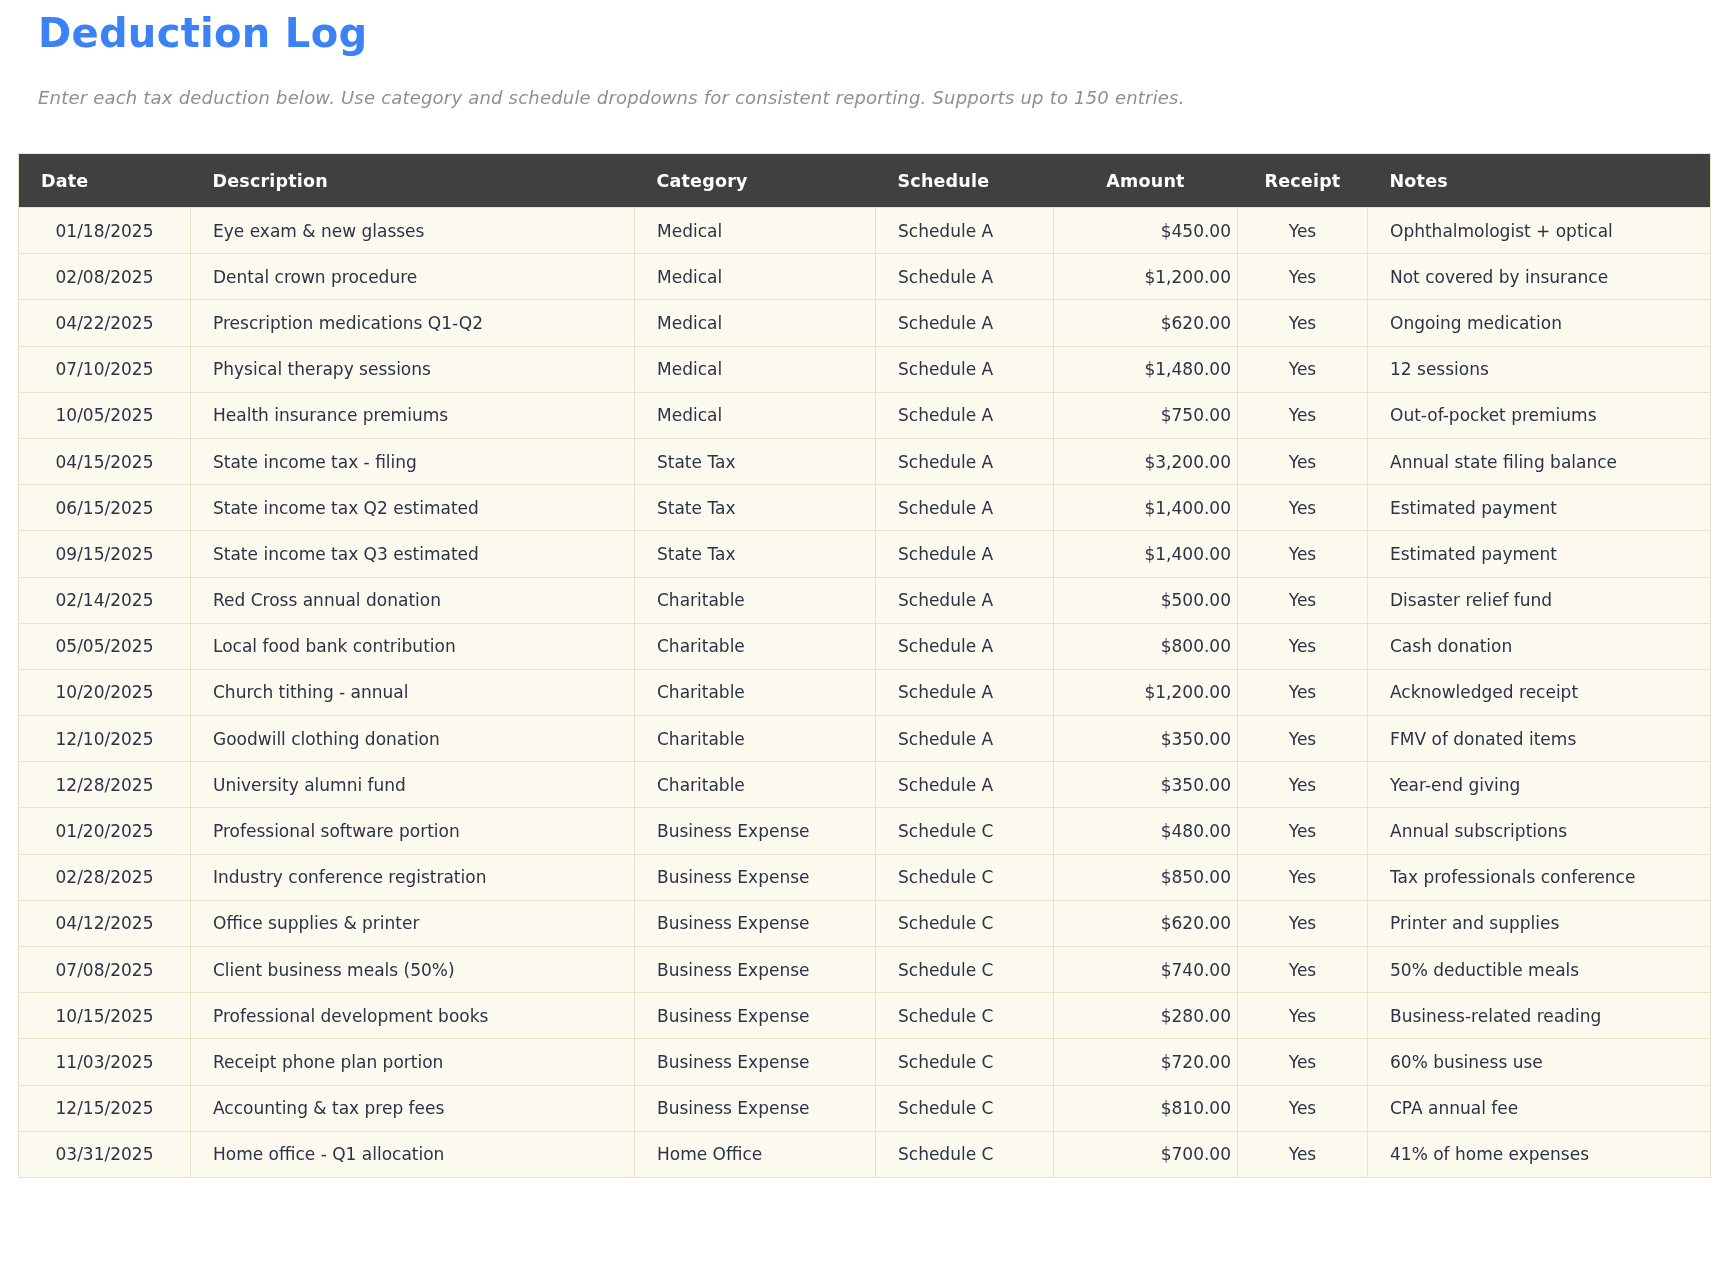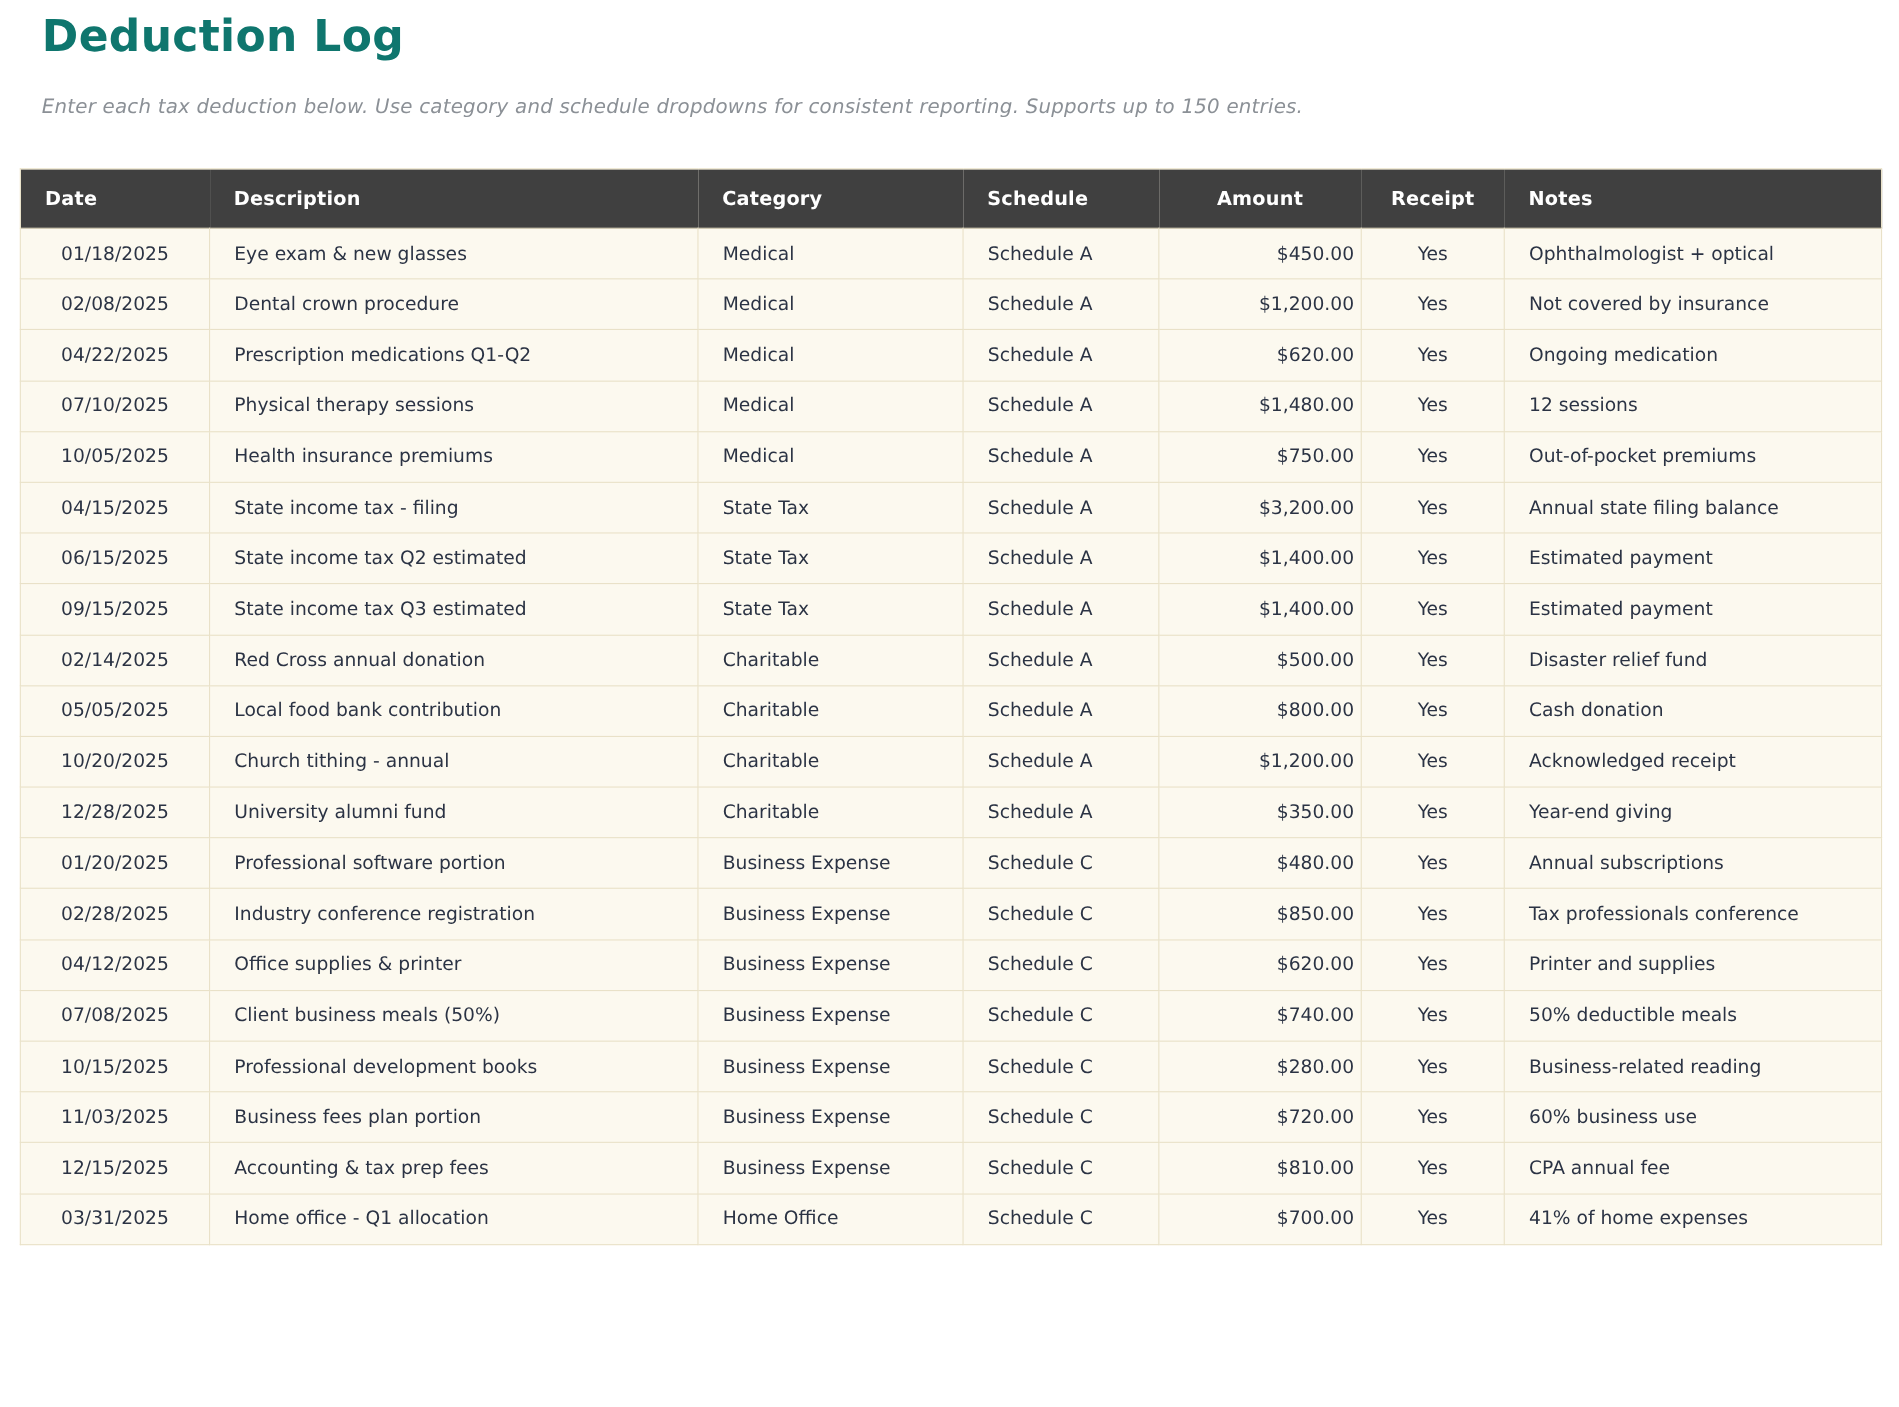--- a/index.html
+++ b/index.html
@@ -4,21 +4,21 @@
 <style>
   html,body{margin:0;padding:0;background:#ffffff;}
   body{
     width:1726px;height:1279px;overflow:hidden;
     font-family:"DejaVu Sans","Liberation Sans",sans-serif;
     -webkit-font-smoothing:antialiased;
   }
   .page-title{
     margin:10px 0 0 38px;
     font-size:40px;line-height:1.15;font-weight:bold;
-    color:#0f766e;letter-spacing:0.3px;
+    color:#3b82f6;letter-spacing:0.3px;
   }
   .page-subtitle{
     margin:31px 0 0 38px;
     font-size:18px;font-style:italic;color:#8b9096;letter-spacing:0.2px;
   }
   table.deduction-table{
     border-collapse:collapse;table-layout:fixed;
     margin:45px 0 0 18px;width:1692px;
     background:#fcf9ef;
     border:1.5px solid #e9e1c8;
@@ -156,20 +156,29 @@
         <tr>
           <td class="col-1 al-center">10/20/2025</td>
           <td class="col-2 al-left">Church tithing - annual</td>
           <td class="col-3 al-left">Charitable</td>
           <td class="col-4 al-left">Schedule A</td>
           <td class="col-5 al-right">$1,200.00</td>
           <td class="col-6 al-center">Yes</td>
           <td class="col-7 al-left">Acknowledged receipt</td>
         </tr>
         <tr>
+          <td class="col-1 al-center">12/10/2025</td>
+          <td class="col-2 al-left">Goodwill clothing donation</td>
+          <td class="col-3 al-left">Charitable</td>
+          <td class="col-4 al-left">Schedule A</td>
+          <td class="col-5 al-right">$350.00</td>
+          <td class="col-6 al-center">Yes</td>
+          <td class="col-7 al-left">FMV of donated items</td>
+        </tr>
+        <tr>
           <td class="col-1 al-center">12/28/2025</td>
           <td class="col-2 al-left">University alumni fund</td>
           <td class="col-3 al-left">Charitable</td>
           <td class="col-4 al-left">Schedule A</td>
           <td class="col-5 al-right">$350.00</td>
           <td class="col-6 al-center">Yes</td>
           <td class="col-7 al-left">Year-end giving</td>
         </tr>
         <tr>
           <td class="col-1 al-center">01/20/2025</td>
@@ -211,21 +220,21 @@
           <td class="col-1 al-center">10/15/2025</td>
           <td class="col-2 al-left">Professional development books</td>
           <td class="col-3 al-left">Business Expense</td>
           <td class="col-4 al-left">Schedule C</td>
           <td class="col-5 al-right">$280.00</td>
           <td class="col-6 al-center">Yes</td>
           <td class="col-7 al-left">Business-related reading</td>
         </tr>
         <tr>
           <td class="col-1 al-center">11/03/2025</td>
-          <td class="col-2 al-left">Business fees plan portion</td>
+          <td class="col-2 al-left">Receipt phone plan portion</td>
           <td class="col-3 al-left">Business Expense</td>
           <td class="col-4 al-left">Schedule C</td>
           <td class="col-5 al-right">$720.00</td>
           <td class="col-6 al-center">Yes</td>
           <td class="col-7 al-left">60% business use</td>
         </tr>
         <tr>
           <td class="col-1 al-center">12/15/2025</td>
           <td class="col-2 al-left">Accounting &amp; tax prep fees</td>
           <td class="col-3 al-left">Business Expense</td>

